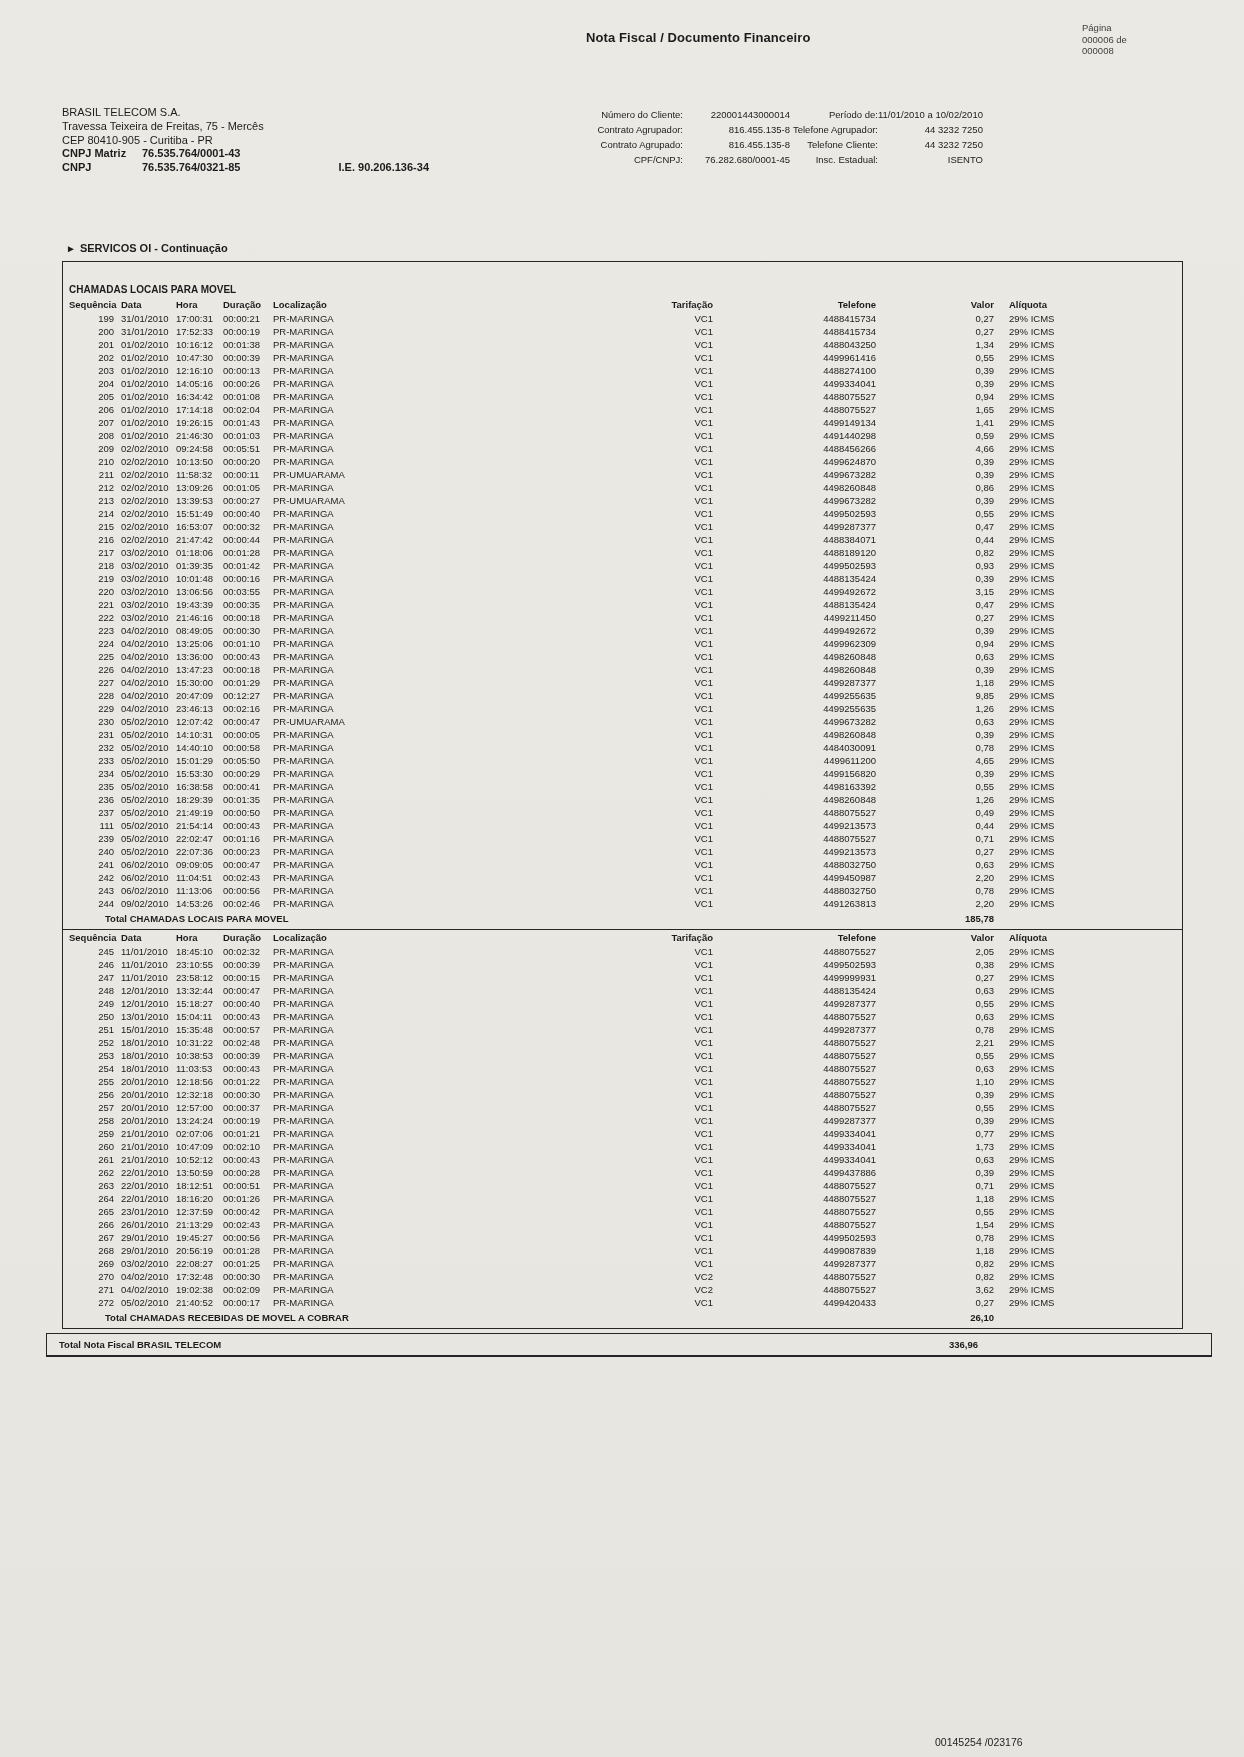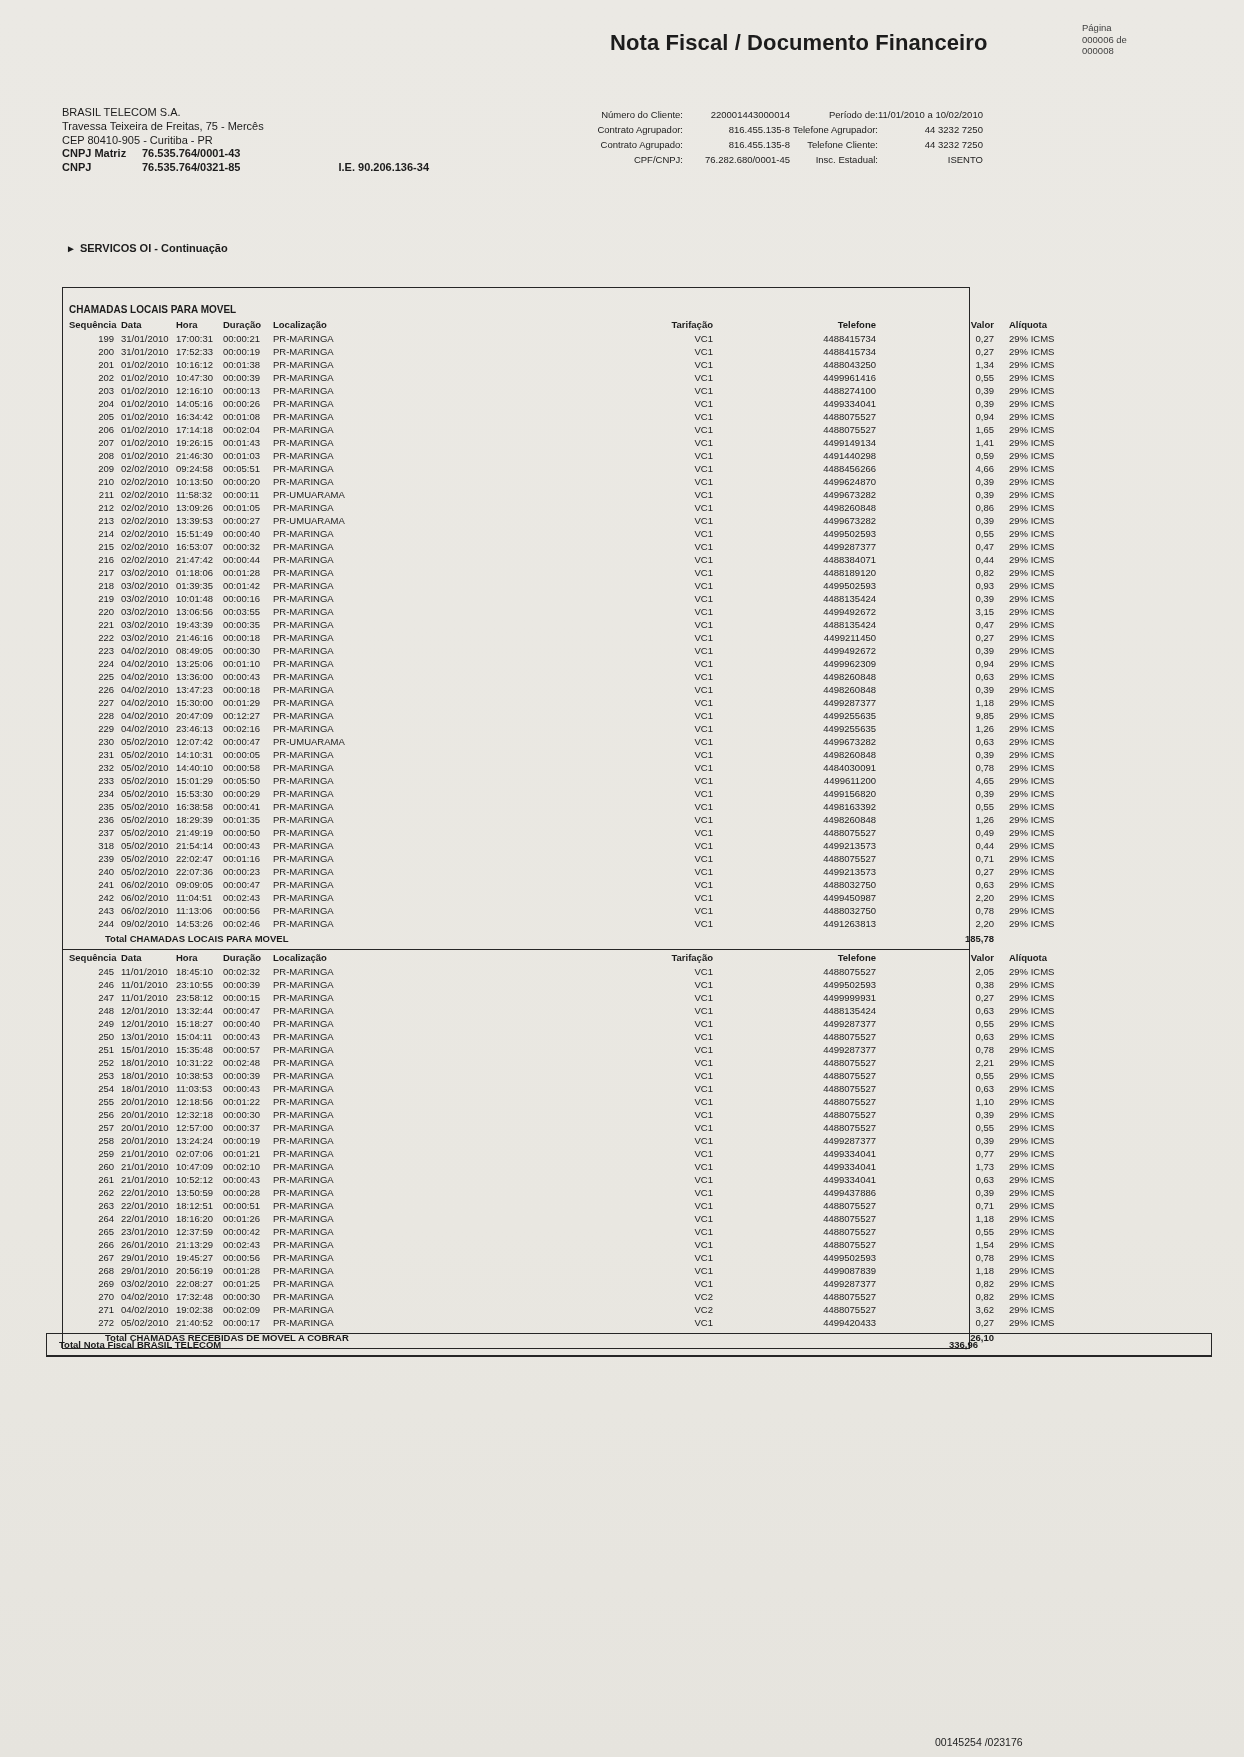--- a/index.html
+++ b/index.html
@@ -7,46 +7,45 @@
     width:1244px; height:1757px;
     background:#eae8e2;
     font-family:"Liberation Sans", sans-serif;
     color:#1c1c1c;
     position:relative;
     overflow:hidden;
   }
   .sheet { position:absolute; inset:0; background:linear-gradient(180deg,#ebe9e4 0%,#e9e7e1 70%,#e6e4de 100%); }
 
   
-  .doc-title { position:absolute; left:610px; top:30px; font-size:22px; font-weight:bold; letter-spacing:0.1px; }
+  .doc-title { position:absolute; left:586px; top:30px; font-size:13px; font-weight:bold; letter-spacing:0.1px; }
   .pagina { position:absolute; left:1082px; top:22px; font-size:9.5px; line-height:11.5px; color:#3e3e3e; }
 
   
   .company { position:absolute; left:62px; top:106px; font-size:11px; line-height:13.8px; }
   .company .b { font-weight:bold; }
   .cnpj-line { font-weight:bold; }
   .cnpj-lbl { display:inline-block; width:80px; font-weight:bold; }
   .ie { margin-left:98px;margin-top:8px; }
 
   
   .client { position:absolute; left:578px; top:107px; font-size:9.5px; line-height:15px; }
   .client-row { display:grid; grid-template-columns:105px 107px 88px auto; }
   .client-row span { white-space:nowrap;text-align:right; }
 
   
   .section-hd { position:absolute; left:66px; top:242px; font-size:11px; font-weight:bold; }
   .tri { font-size:10px; margin-right:4px; }
 
   
   .table-box {
-    position:absolute; left:62px; top:261px; width:908px;
+    position:absolute; left:62px; top:261px; width:1121px;
     border:1px solid #262626; box-sizing:border-box;
     background:transparent;
-    padding:14px 0 3px 0;
-    margin-top:26px;
+    padding:20px 0 3px 0;
   }
   .tsec.sep { border-top:1px solid #262626; margin-top:3px; padding-top:1px; }
 
   .tbl-title { font-size:10px; font-weight:bold; padding:2px 6px 1px 6px; height:13px; line-height:12px; }
 
   .trow {
     display:grid;
     grid-template-columns:52px 55px 47px 50px 240px 200px 163px 118px 1fr;
     font-size:9.5px; line-height:13px; height:13px;
     padding:0 6px;
@@ -614,21 +613,21 @@
             <span class="c">21:49:19</span>
             <span class="c">00:00:50</span>
             <span class="c">PR-MARINGA</span>
             <span class="c tar">VC1</span>
             <span class="c tel">4488075527</span>
             <span class="c valor">0,49</span>
             <span class="c aliq">29% ICMS</span>
           </div>
 
           <div class="trow">
-            <span class="c seq">318</span>
+            <span class="c seq">111</span>
             <span class="c">05/02/2010</span>
             <span class="c">21:54:14</span>
             <span class="c">00:00:43</span>
             <span class="c">PR-MARINGA</span>
             <span class="c tar">VC1</span>
             <span class="c tel">4499213573</span>
             <span class="c valor">0,44</span>
             <span class="c aliq">29% ICMS</span>
           </div>
 

